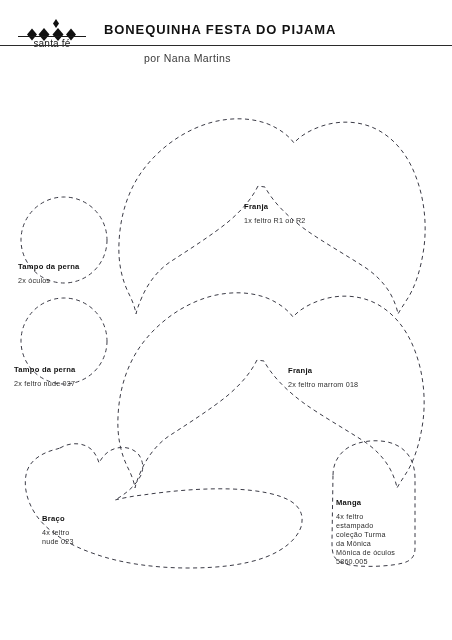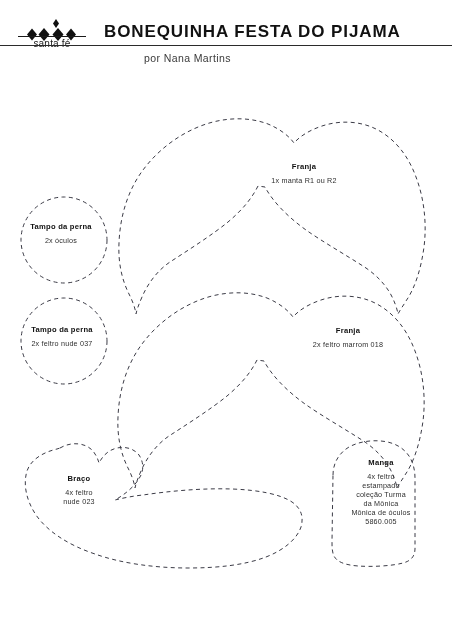--- a/index.html
+++ b/index.html
@@ -58,21 +58,21 @@
     text-align: center;
     font-size: 10px;
     letter-spacing: 0.2px;
     color: #1a1a1a;
     font-family: "Liberation Sans", sans-serif;
   }
   .title {
     position: absolute;
     left: 104px;
     top: 22px;
-    font-size: 17px;
+    font-size: 13px;
     font-weight: bold;
     letter-spacing: 0.9px;
     color: #111111;
     white-space: nowrap;
   }
   .header-rule {
     position: absolute;
     left: 0;
     top: 45px;
     width: 452px;
@@ -105,22 +105,22 @@
     fill: none;
     stroke: #3b3b46;
     stroke-width: 1;
     stroke-dasharray: 4 3.4;
     stroke-linecap: butt;
   }
 
   
   .piece-label {
     position: absolute;
-    text-align: center;
     line-height: 1.25;
+    margin-top: 40px;
   }
   .piece-title {
     font-size: 7.6px;
     font-weight: bold;
     letter-spacing: 0.25px;
     color: #111111;
     margin-bottom: 5px;
     white-space: nowrap;
   }
   .piece-spec {
@@ -254,21 +254,21 @@
     <div class="piece-spec">2x óculos</div>
   </div>
 
   <div class="piece-label lbl-tampo-2">
     <div class="piece-title">Tampo da perna</div>
     <div class="piece-spec">2x feltro nude 037</div>
   </div>
 
   <div class="piece-label lbl-franja-1">
     <div class="piece-title">Franja</div>
-    <div class="piece-spec">1x manta R1 ou R2</div>
+    <div class="piece-spec">1x feltro R1 ou R2</div>
   </div>
 
   <div class="piece-label lbl-franja-2">
     <div class="piece-title">Franja</div>
     <div class="piece-spec">2x feltro marrom 018</div>
   </div>
 
   <div class="piece-label lbl-braco">
     <div class="piece-title">Braço</div>
     <div class="piece-spec">4x feltro

